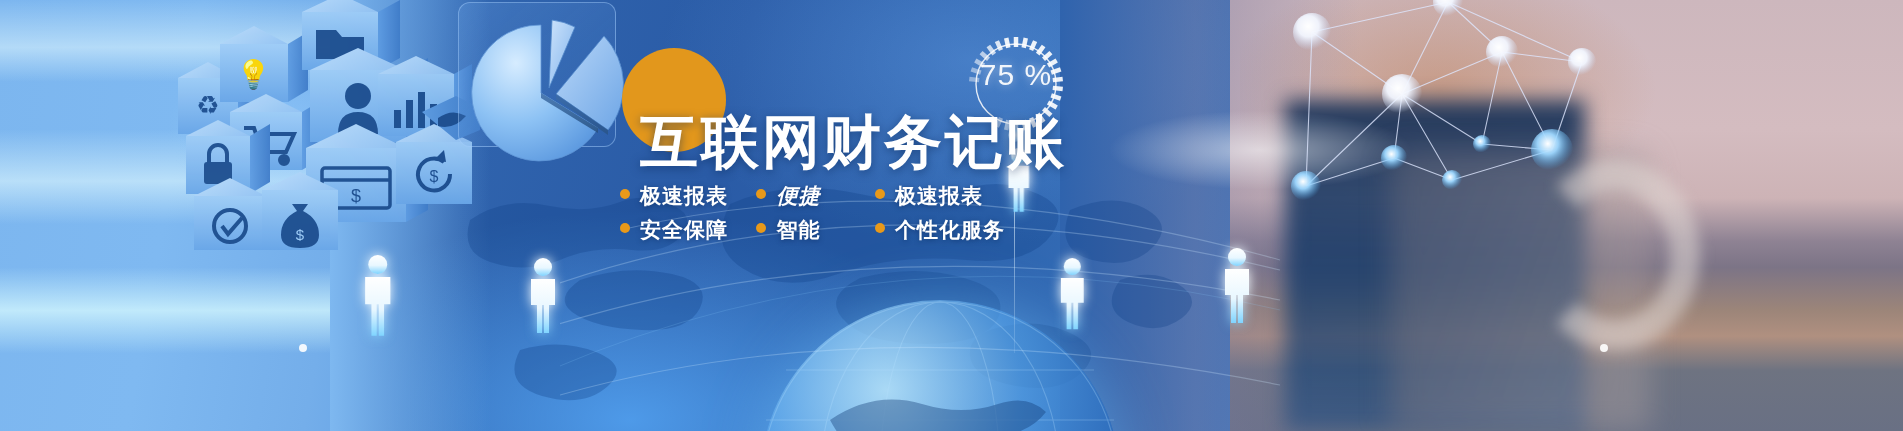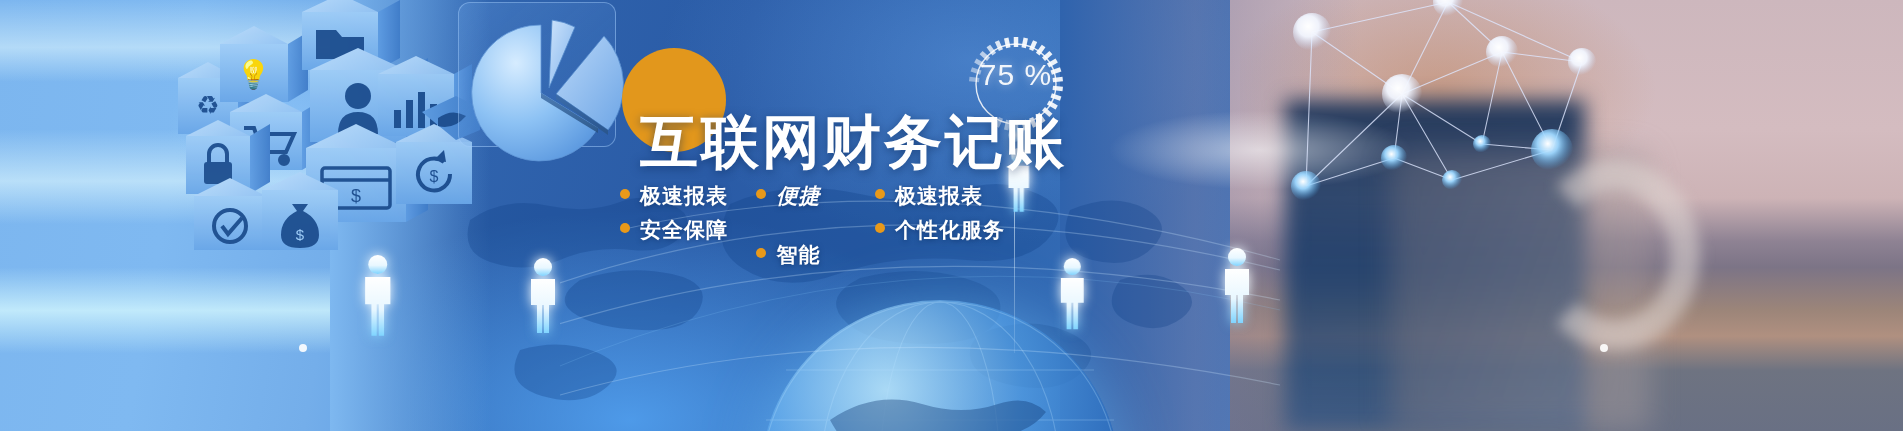--- a/index.html
+++ b/index.html
@@ -542,21 +542,21 @@
     </span>
     <span class="feat">
       <span class="dot"></span><span class="lbl">极速报表</span>
     </span>
   </div>
 
   <div class="feat-row" id="feat-row-1">
     <span class="feat" style="width:132px;">
       <span class="dot"></span><span class="lbl">安全保障</span>
     </span>
-    <span class="feat" style="width:114px;margin-top:25px;">
+    <span class="feat" style="width:114px;">
       <span class="dot"></span><span class="lbl">智能</span>
     </span>
     <span class="feat">
       <span class="dot"></span><span class="lbl">个性化服务</span>
     </span>
   </div>
 
 </div>
 
 </body></html>

